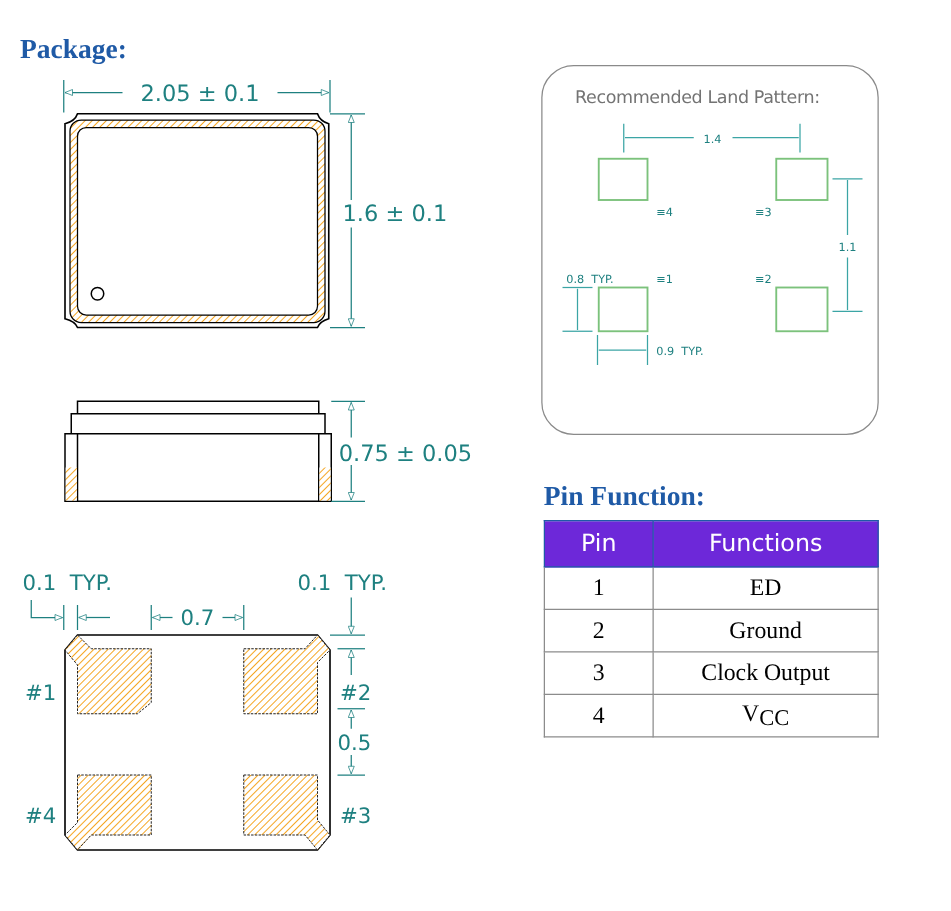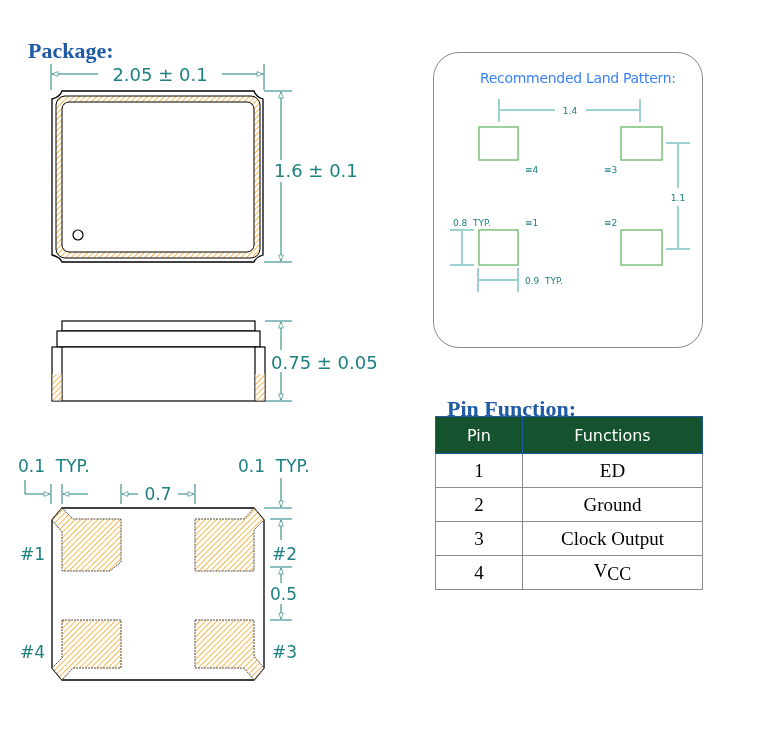--- a/index.html
+++ b/index.html
@@ -1,25 +1,25 @@
 <!DOCTYPE html>
 <html><head>
 <meta charset="utf-8">
 <style>
   html, body { margin: 0; padding: 0; background: #ffffff; }
   body { width: 761px; height: 729px; position: relative; overflow: hidden; font-family: "Liberation Sans", sans-serif; }
-  .heading { position: absolute; font-family: "Liberation Serif", serif; font-weight: bold; color: #1f5aa6; font-size: 22px; margin: 12px; }
+  .heading { position: absolute; font-family: "Liberation Serif", serif; font-weight: bold; color: #1f5aa6; font-size: 22px; margin: 0; }
   #pkg-title { left: 16px; top: 26px; }
   #pin-title { left: 435px; top: 384px; }
   svg.drawing { position: absolute; left: 0; top: 0; }
   .dim { fill: #1e8080; font-family: "DejaVu Sans", sans-serif; }
   .land-box { position: absolute; left: 433px; top: 52px; width: 270px; height: 296px; border: 1.5px solid #8a8a8a; border-radius: 26px; box-sizing: border-box; }
-  .land-title { position: absolute; left: 480px; top: 70px; font-size: 14px; color: #3b82f6; font-family: "DejaVu Sans", sans-serif; letter-spacing: -0.3px; }
+  .land-title { position: absolute; left: 460px; top: 70px; font-size: 14px; color: #737373; font-family: "DejaVu Sans", sans-serif; letter-spacing: -0.3px; }
   table.pins { position: absolute; left: 435px; top: 416px; width: 268px; border-collapse: collapse; font-family: "Liberation Serif", serif; }
-  table.pins th { background: #14532d; color: #fff; font-family: "DejaVu Sans", sans-serif; font-weight: normal; font-size: 16px; height: 34px; border: 1px solid #1f5aa6; }
+  table.pins th { background: #6d28d9; color: #fff; font-family: "DejaVu Sans", sans-serif; font-weight: normal; font-size: 19px; height: 34px; border: 1px solid #1f5aa6; }
   table.pins td { border: 1px solid #8c8c8c; text-align: center; font-size: 19px; height: 31px; color: #000; }
   table.pins td.pin { width: 84px; }
   .sub { font-size: 18px; vertical-align: -3px; }
 </style>
 </head>
 <body>
 
 <h1 class="heading" id="pkg-title">Package:</h1>
 
 <svg class="drawing" width="761" height="729">

